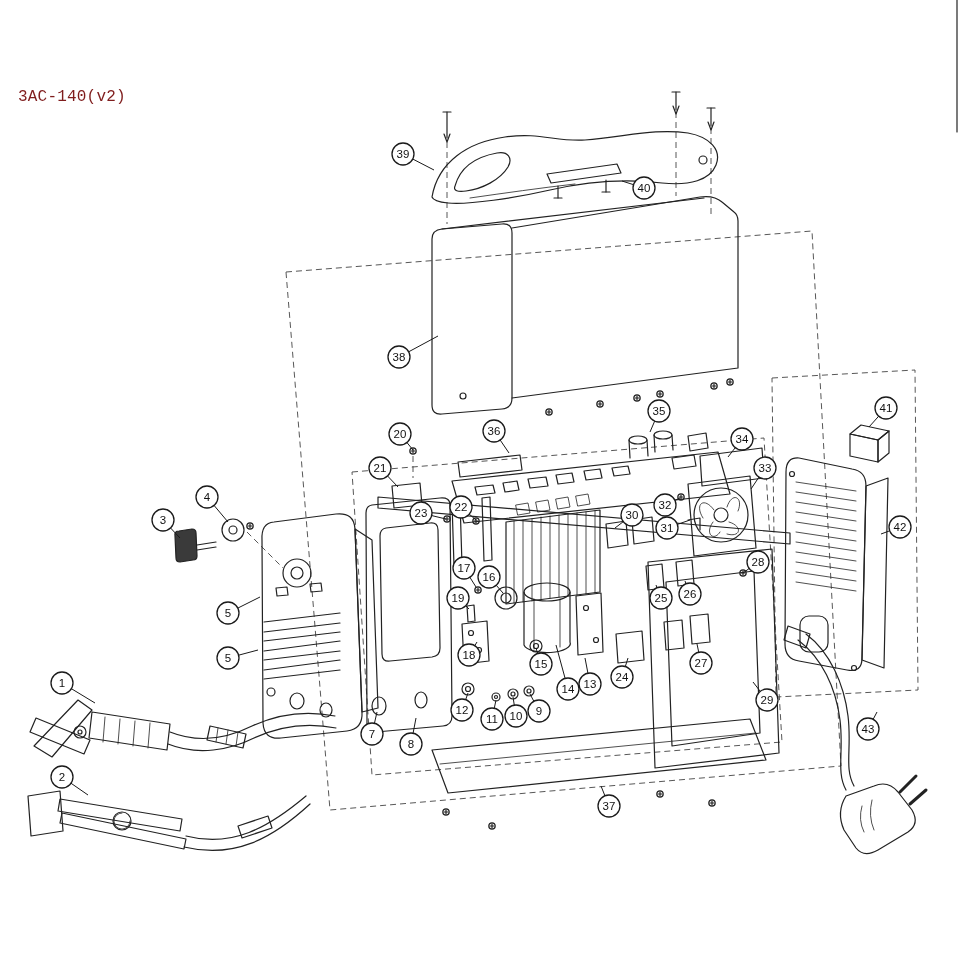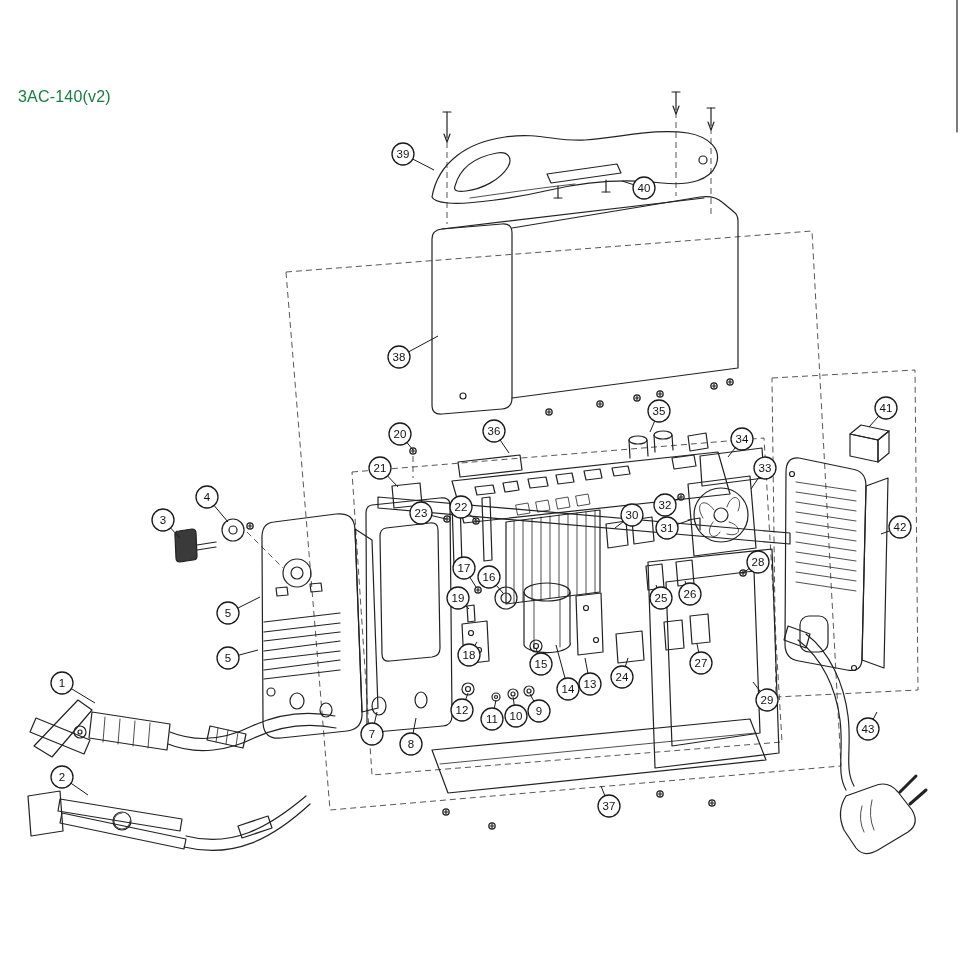--- a/index.html
+++ b/index.html
@@ -1,18 +1,18 @@
 <!DOCTYPE html>
 <html><head>
 <meta charset="utf-8">
 <style>
   html,body{margin:0;padding:0;background:#fff;}
   .page{position:relative;width:960px;height:960px;background:#ffffff;overflow:hidden;
         font-family:"Liberation Sans","DejaVu Sans",sans-serif;}
-  .title{position:absolute;left:18px;top:88px;font-size:16px;color:#15803d;letter-spacing:.2px;}
+  .title{position:absolute;left:18px;top:88px;font-size:16px;color:#7f1d1d;letter-spacing:.2px;font-family:Liberation Mono, monospace;}
   svg{position:absolute;left:0;top:0;}
   .ln{stroke:#222;stroke-width:1.2;fill:none;stroke-linejoin:round;stroke-linecap:round;}
   .thin{stroke-width:.8;}
   .dash{stroke:#444;stroke-width:.9;fill:none;stroke-dasharray:6 4;}
   .fill-dark{fill:#3a3a3a;stroke:#222;}
   .balloon{fill:#fff;stroke:#1a1a1a;stroke-width:1.3;}
   .leader{stroke:#1a1a1a;stroke-width:1;fill:none;}
   .balloon-label{font-size:11.5px;fill:#111;text-anchor:middle;
                  font-family:"Liberation Sans","DejaVu Sans",sans-serif;}
 </style>

